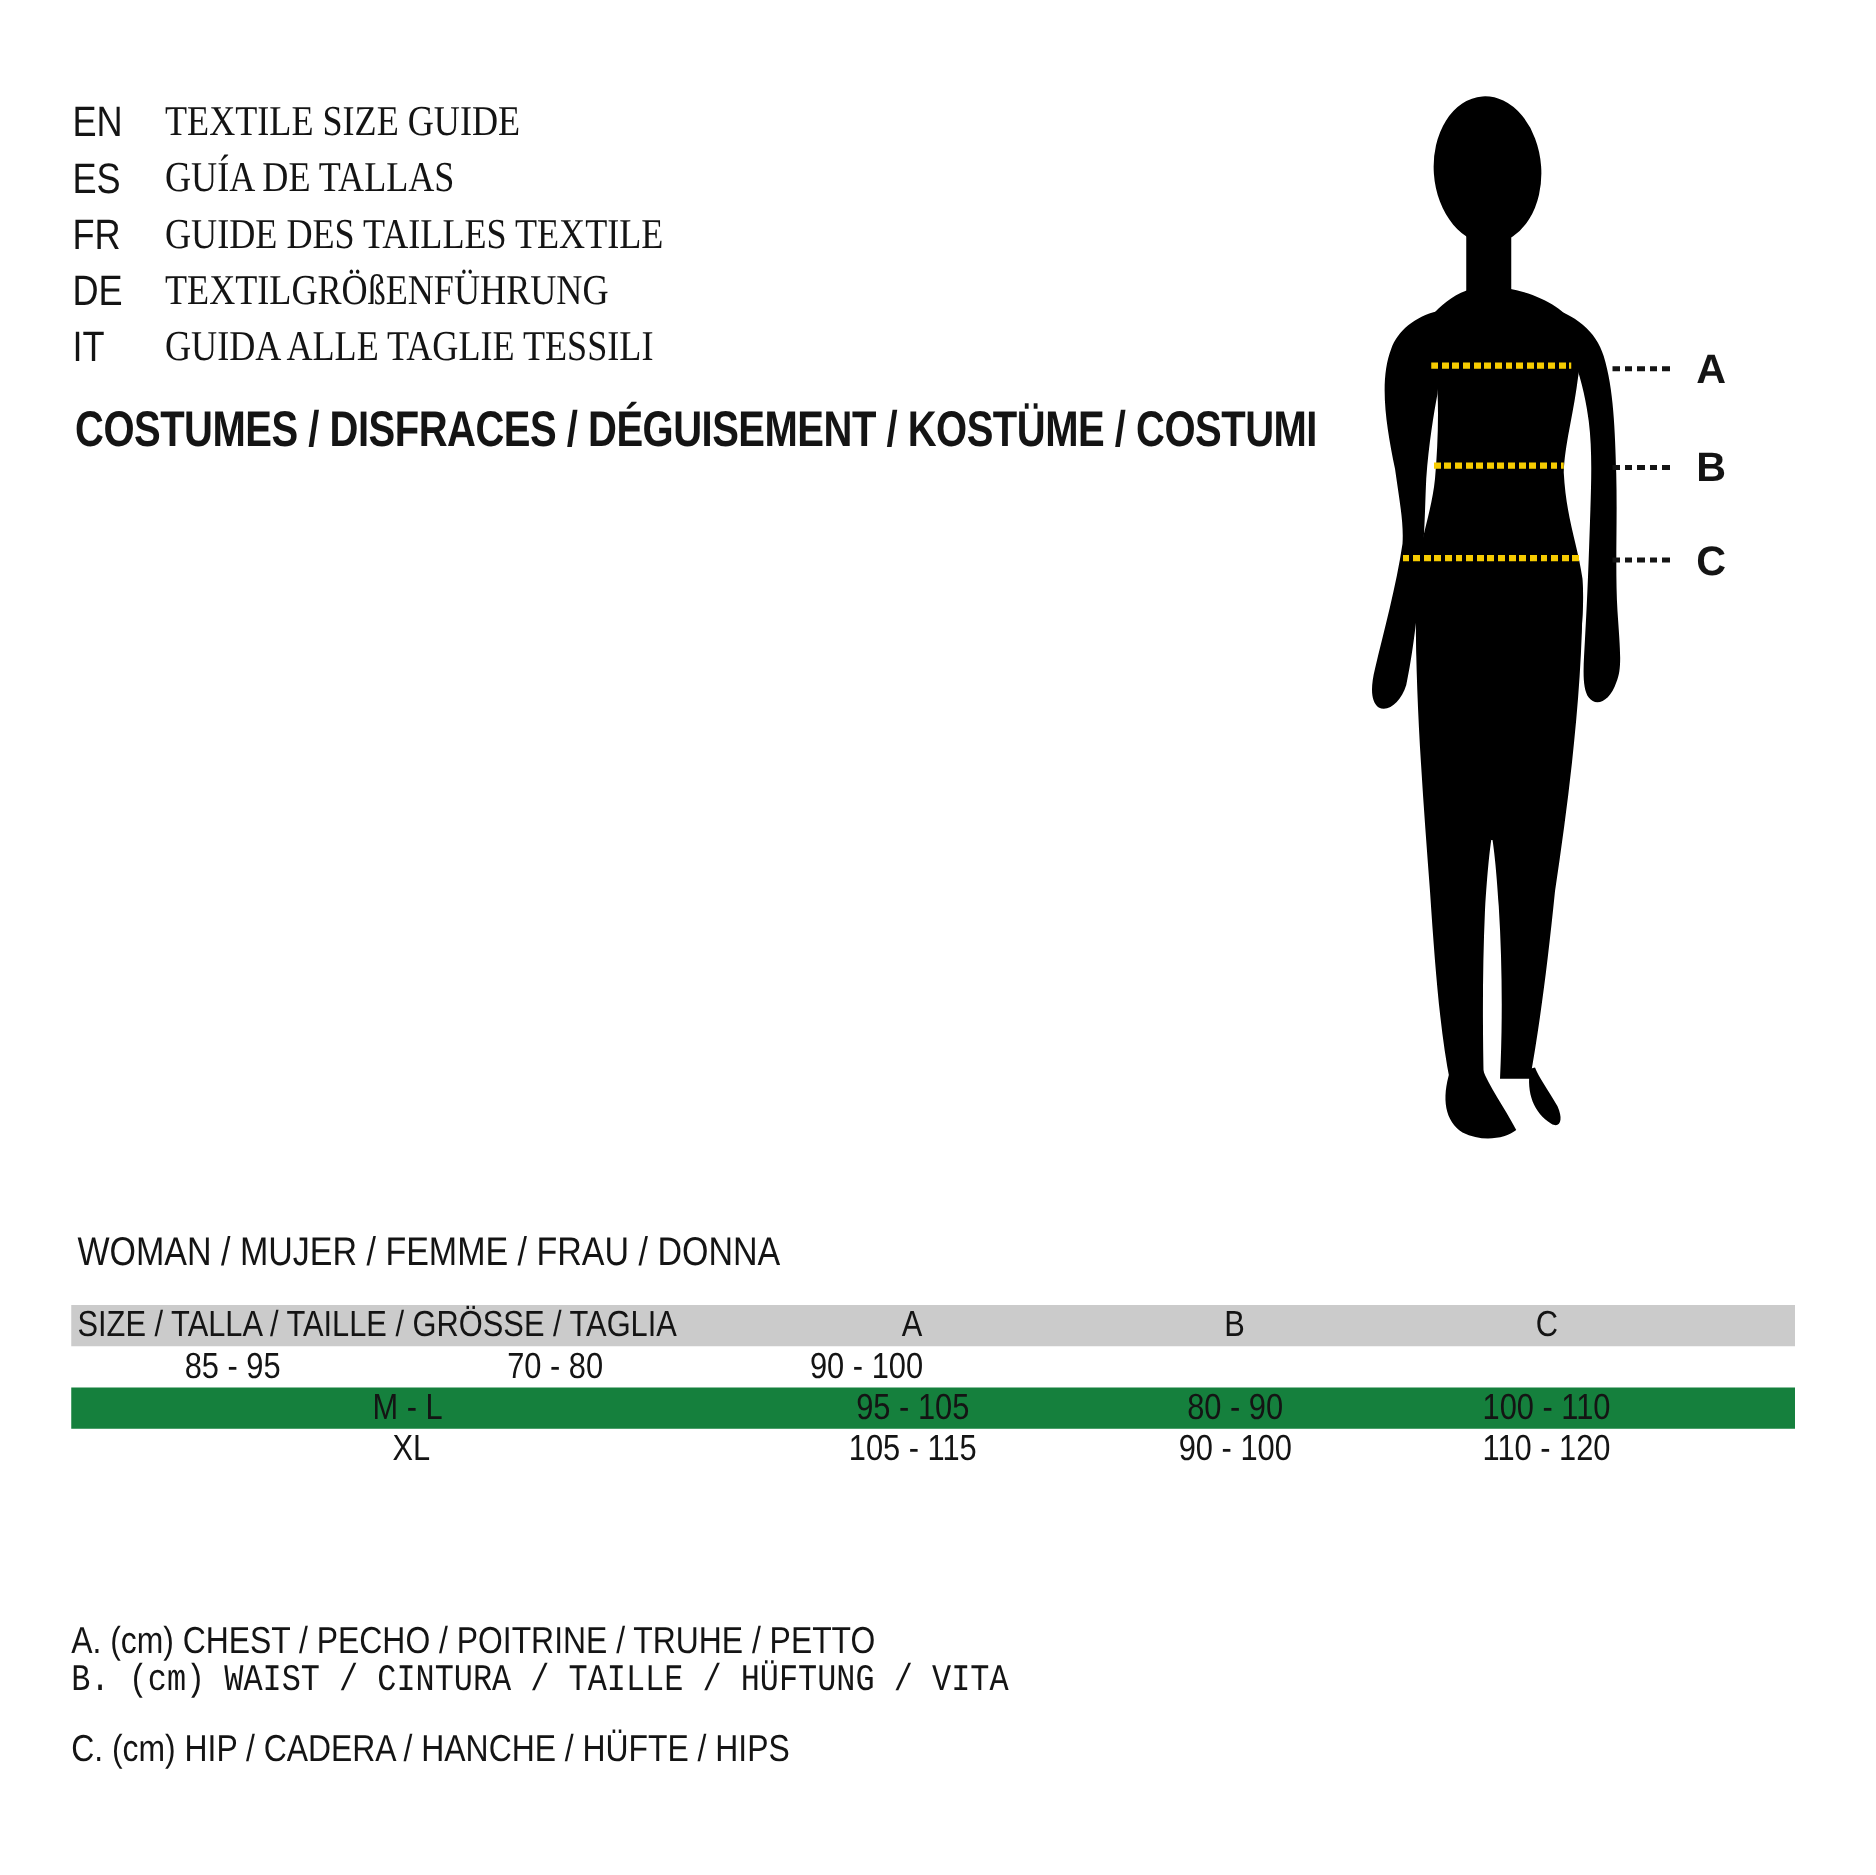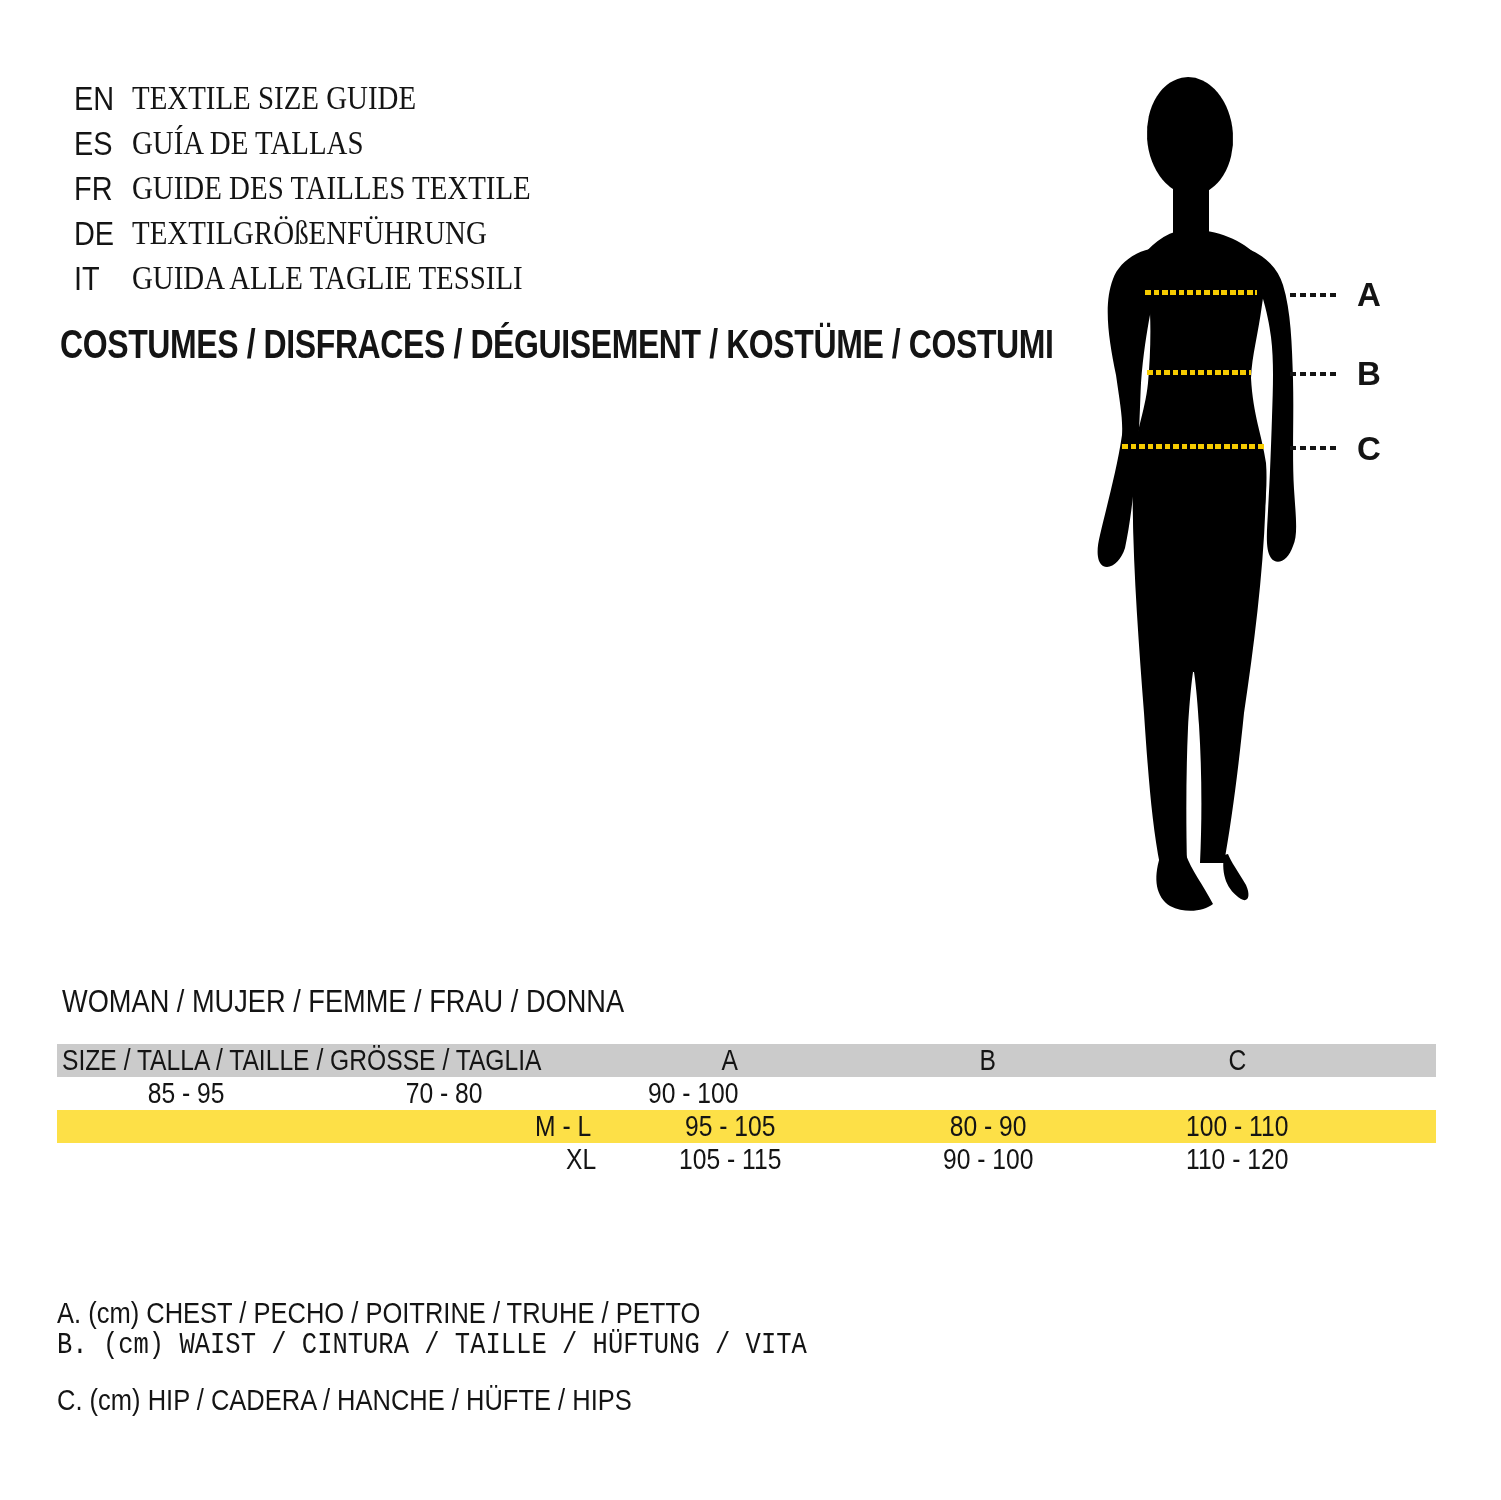--- a/index.html
+++ b/index.html
@@ -8,40 +8,40 @@
     font-family:"Liberation Sans","DejaVu Sans",sans-serif;color:#141414;
     overflow:hidden;
   }
   .abs{position:absolute;}
   
   .sq{display:inline-block;transform:scaleX(.85);transform-origin:0 50%;white-space:nowrap;}
   .sqc{display:inline-block;transform:scaleX(.85);transform-origin:50% 50%;white-space:nowrap;}
 
   
   .lang-row{position:absolute;left:58px;height:38px;font-size:34px;line-height:38px;font-weight:400;width:760px;}
-  .lang-code{position:absolute;left:16px;top:0;}
+  .lang-code{position:absolute;left:0;top:0;}
   .lang-label{position:absolute;left:74px;top:0;font-family:Liberation Serif, serif;}
 
   
   .category-title{left:60px;top:322px;font-size:40px;line-height:44px;font-weight:700;letter-spacing:-.5px;}
   .category-title .sq{transform:scaleX(.8);}
   .section-title{left:62px;top:983px;font-size:32px;line-height:36px;font-weight:400;}
 
   
   .figure-box{left:1090px;top:73px;width:215px;height:845px;}
   .dash-y{position:absolute;height:5px;background:repeating-linear-gradient(90deg,#f6cb00 0 5.5px,transparent 5.5px 8.5px);}
   .dash-k{position:absolute;height:4px;width:50px;left:1290px;background:repeating-linear-gradient(90deg,#141414 0 6px,transparent 6px 10px);}
   .marker-label{position:absolute;left:1357px;font-size:33px;line-height:40px;font-weight:700;}
 
   
   .size-table{left:57px;top:1044px;width:1379px;font-size:29px;}
   .t-row{display:flex;height:33px;align-items:center;}
   .t-head{background:#cbcbcb;}
-  .t-stripe{background:#fde047;}
-  .c-size{width:539px;padding-left:5px;text-align:right;}
+  .t-stripe{background:#15803d;}
+  .c-size{width:539px;padding-left:5px;text-align:center;}
   .c-a{width:258px;text-align:center;}
   .c-b{width:258px;text-align:center;}
   .c-c{width:240px;text-align:center;}
   .c-fill{flex:1;}
 
   
   .legend-row{position:absolute;left:57px;height:34px;font-size:30px;line-height:34px;}
 </style>
 </head>
 <body>

